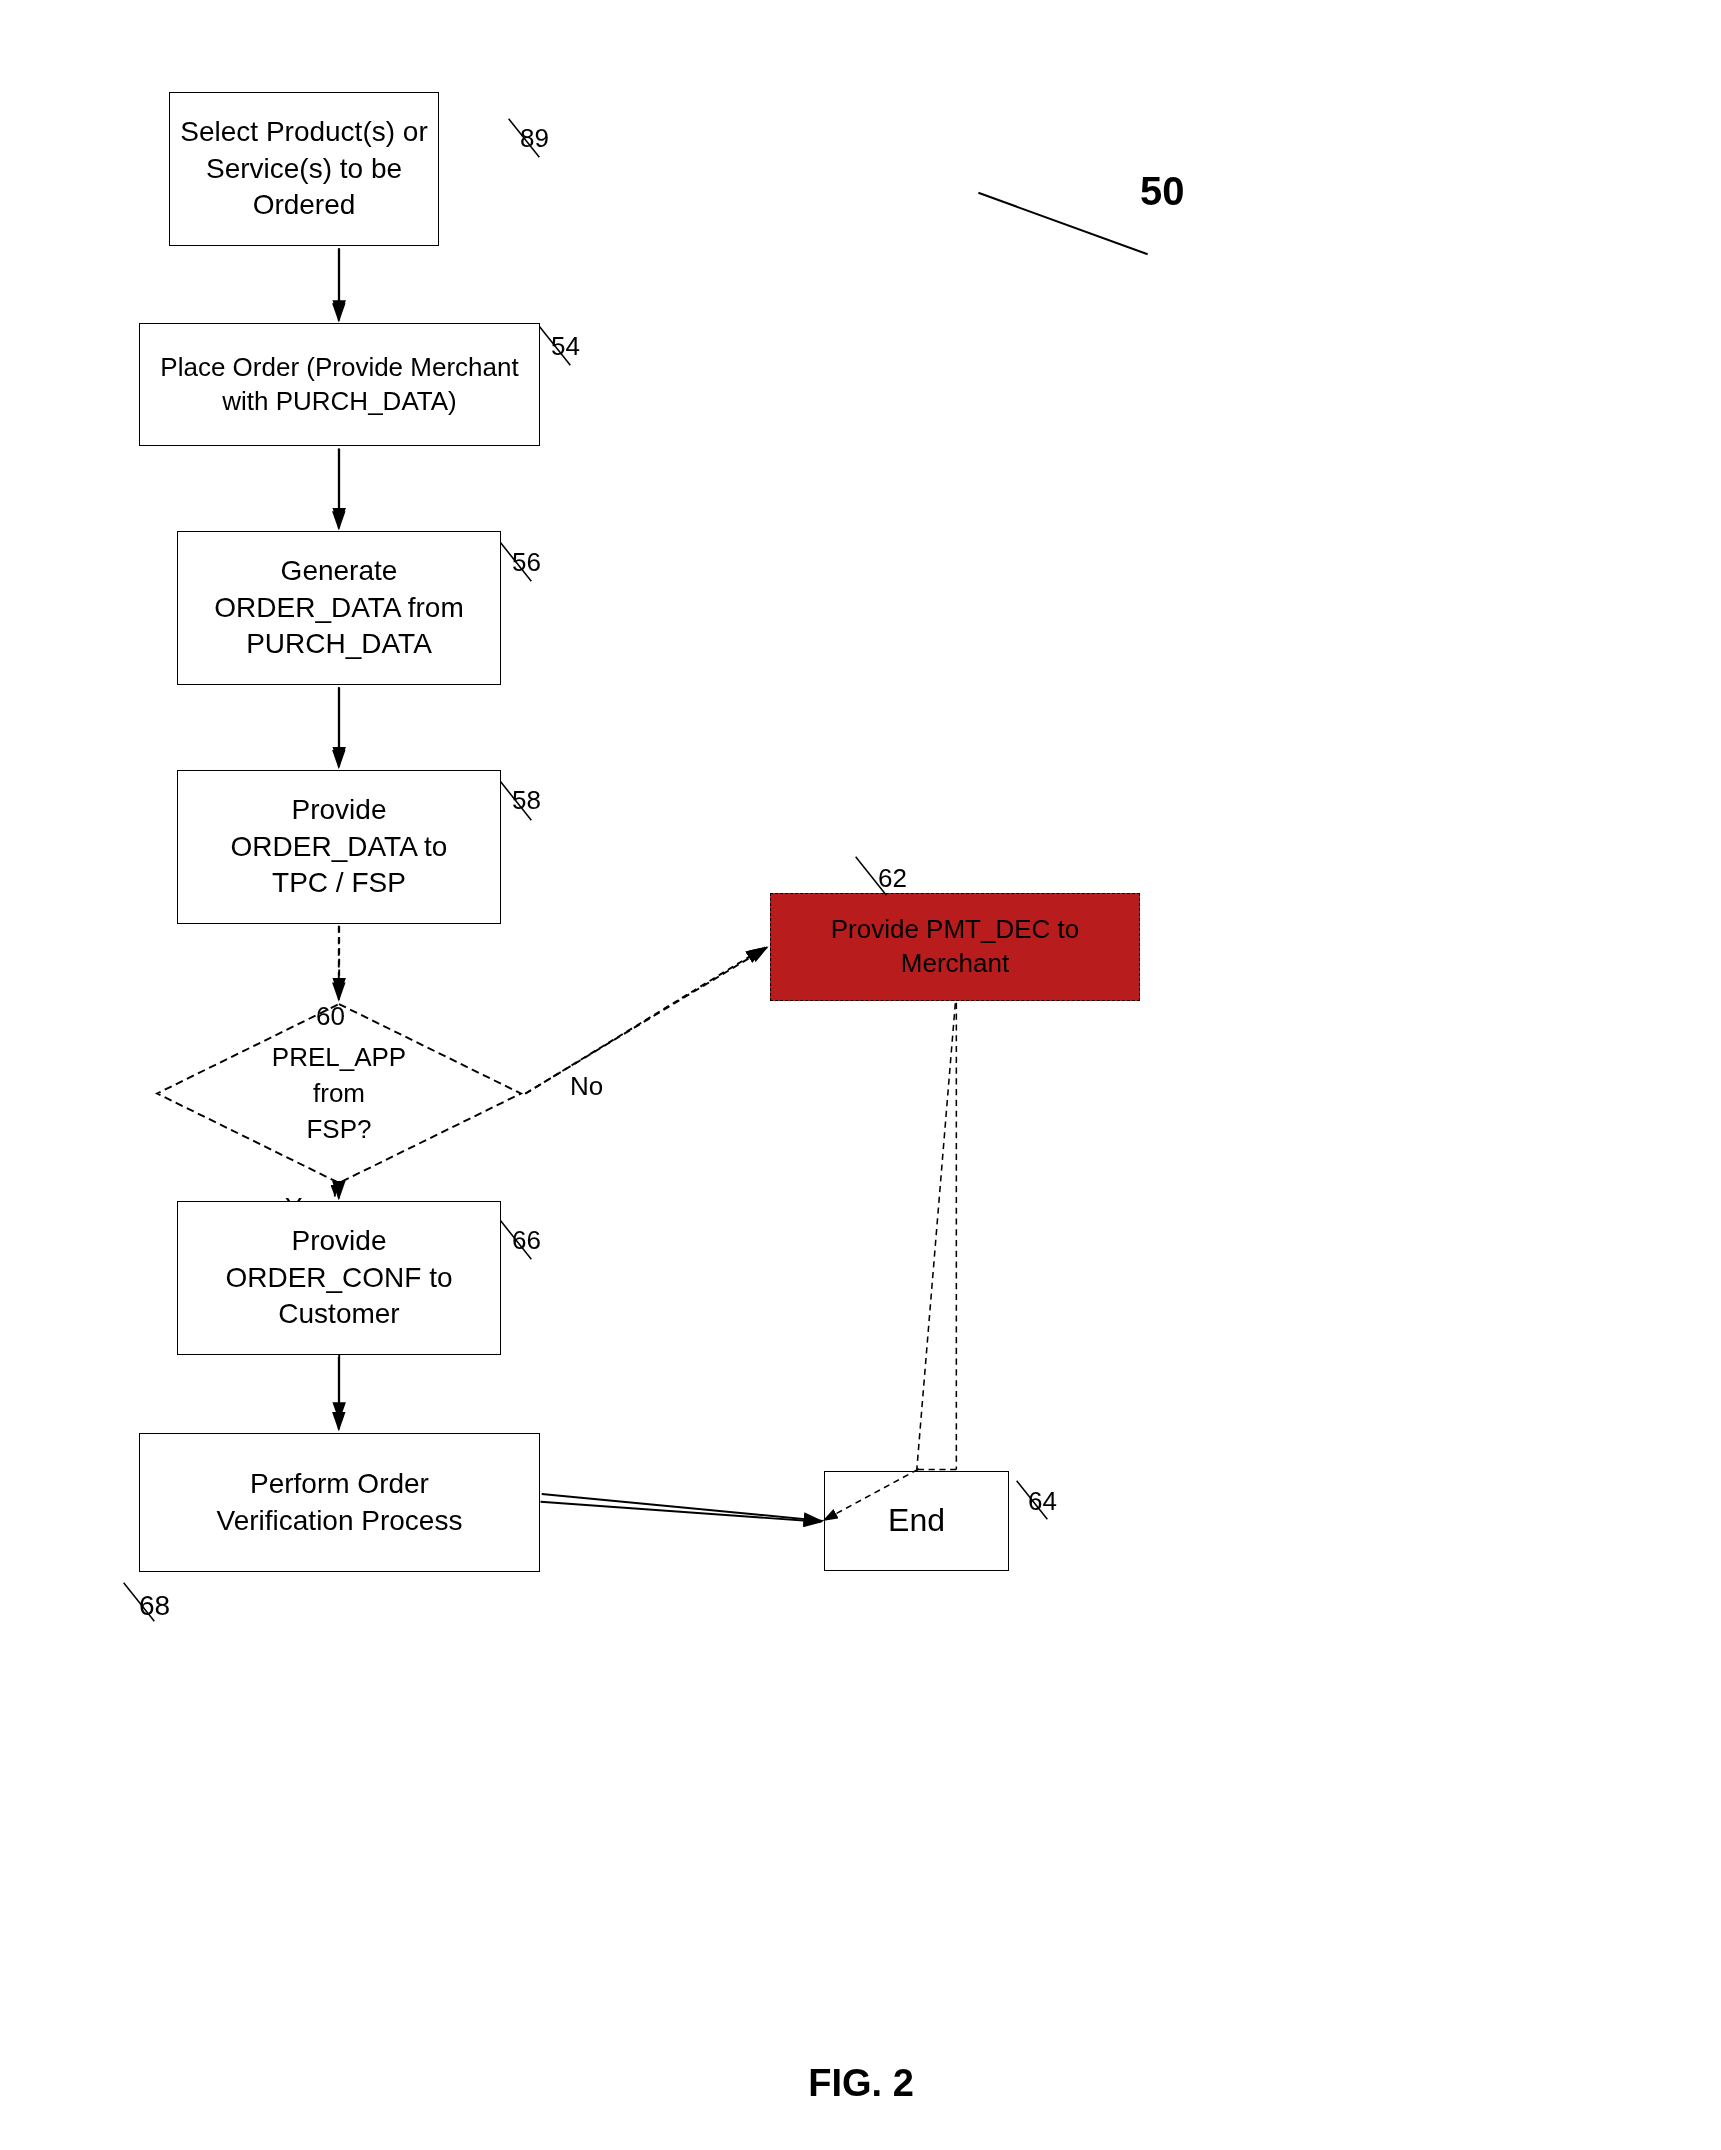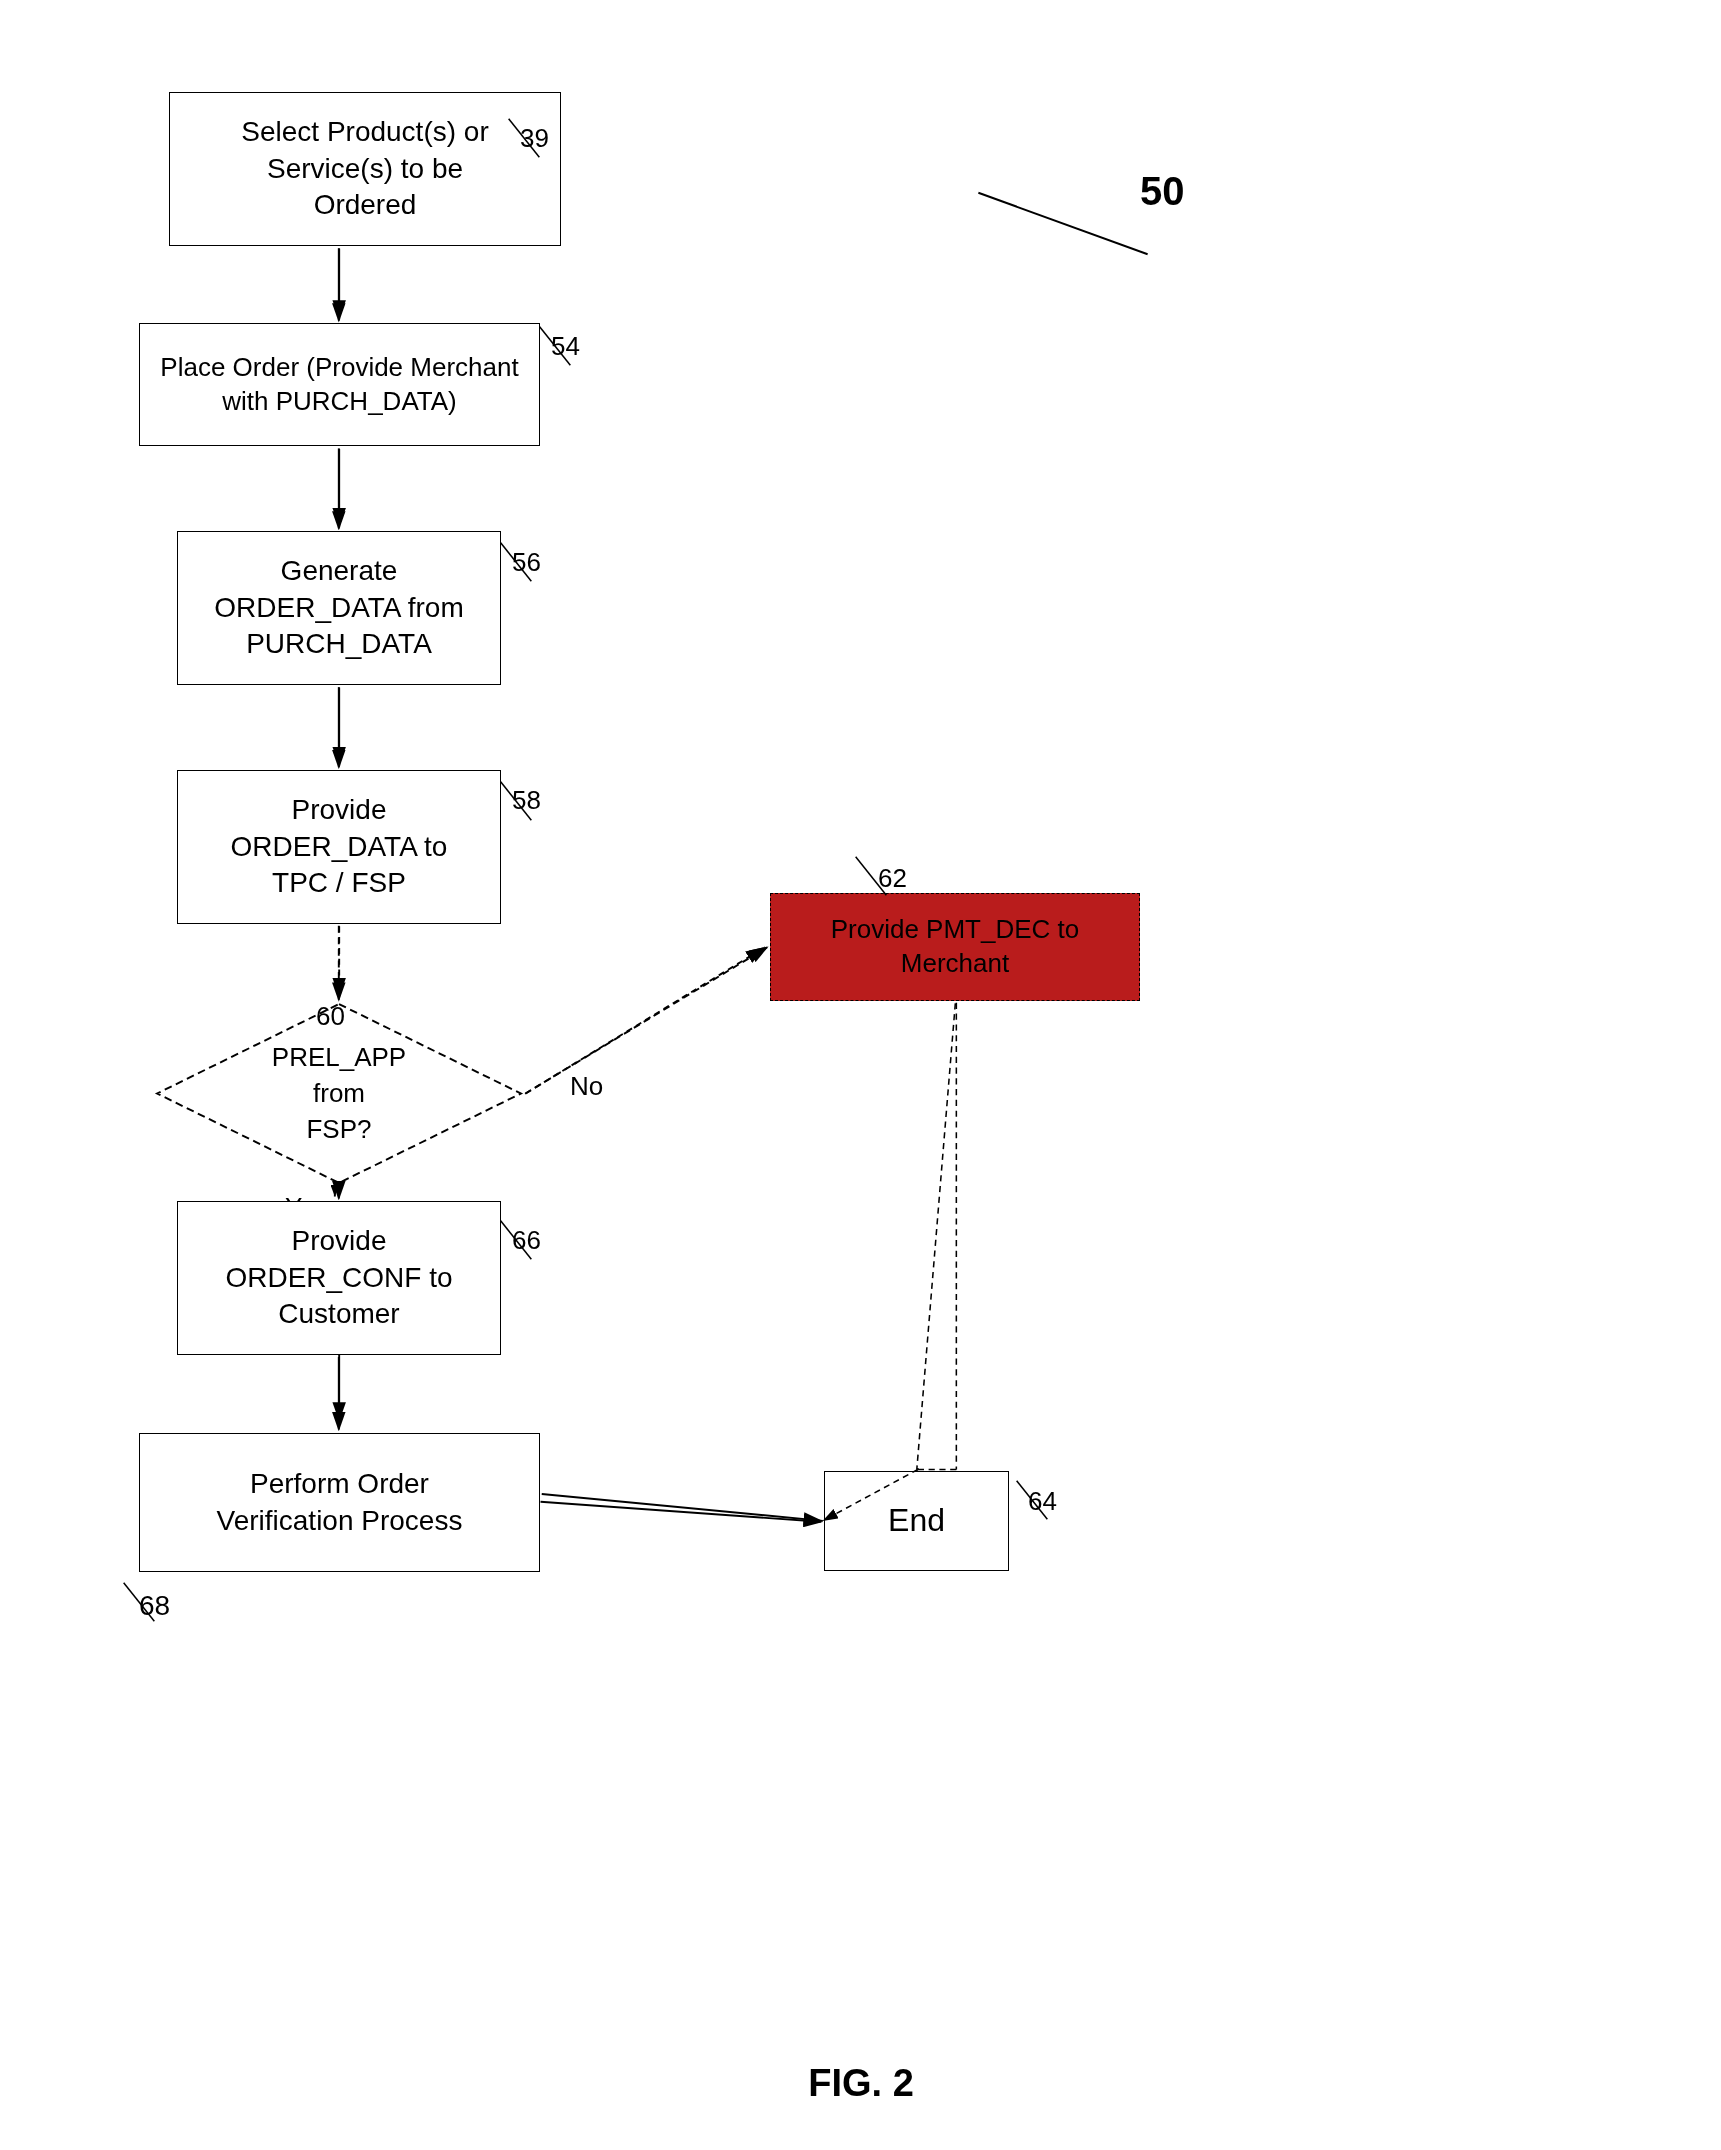--- a/index.html
+++ b/index.html
@@ -114,27 +114,27 @@
     <line x1="340" y1="1693" x2="340" y2="1786" stroke="#000" stroke-width="2.5" marker-end="url(#arrowhead)"></line>
 
     <line x1="603" y1="1880" x2="968" y2="1915" stroke="#000" stroke-width="2.5" marker-end="url(#arrowhead)"></line>
 
     <line x1="582" y1="1360" x2="893" y2="1170" stroke="#000" stroke-width="2.5" stroke-dasharray="8,6" marker-end="url(#arrowhead-dashed)"></line>
 
     <line x1="1140" y1="1243" x2="1090" y2="1848" stroke="#000" stroke-width="2" stroke-dasharray="8,6"></line>
     <line x1="1090" y1="1848" x2="1090" y2="1915" stroke="#000" stroke-width="2" stroke-dasharray="8,6" marker-end="url(#arrowhead-dashed)"></line>
   </svg>
 
-  <div class="flow-box" style="left:92px; top:46px; width:392px; height:154px; font-size:28px;">
+  <div class="flow-box" style="left:92px; top:46px; width:270px; height:154px; font-size:28px;">
     <span style="white-space:pre-line;">Select Product(s) or
 Service(s) to be
 Ordered</span>
   </div>
   <div class="label" style="left:443px; top:77px;">
-    <span>39</span>
+    <span>89</span>
   </div>
 
   <svg style="position:absolute;left:416px;top:69px;width:62px;height:46px;" viewBox="0 0 80 60" width="62" height="46">
     <line x1="60" y1="55" x2="20" y2="5" stroke="#000" stroke-width="2"></line>
   </svg>
 
   <div class="flow-box" style="left:62px; top:277px; width:401px; height:123px; font-size:26px;">
     <span>Place Order (Provide Merchant<br>with PURCH_DATA)</span>
   </div>
   <div class="label" style="left:474px; top:285px;">

